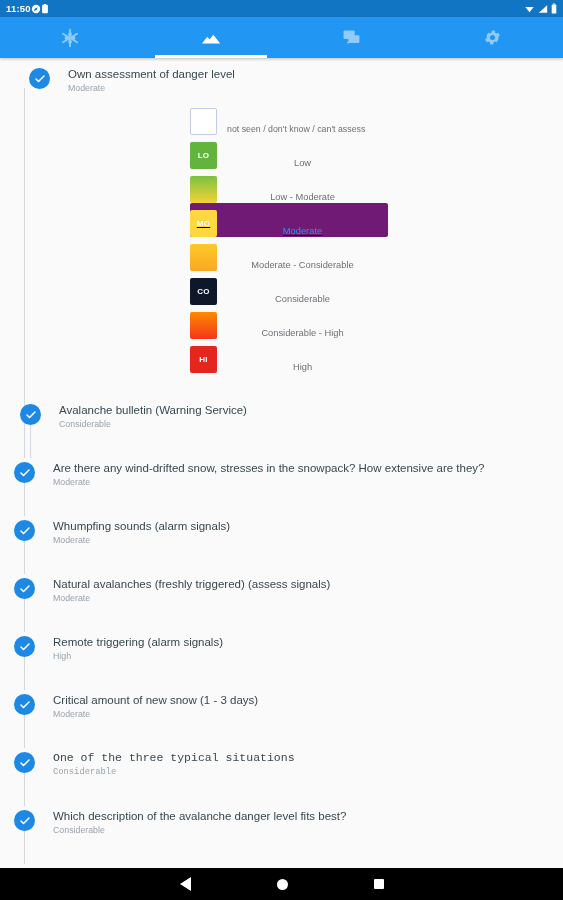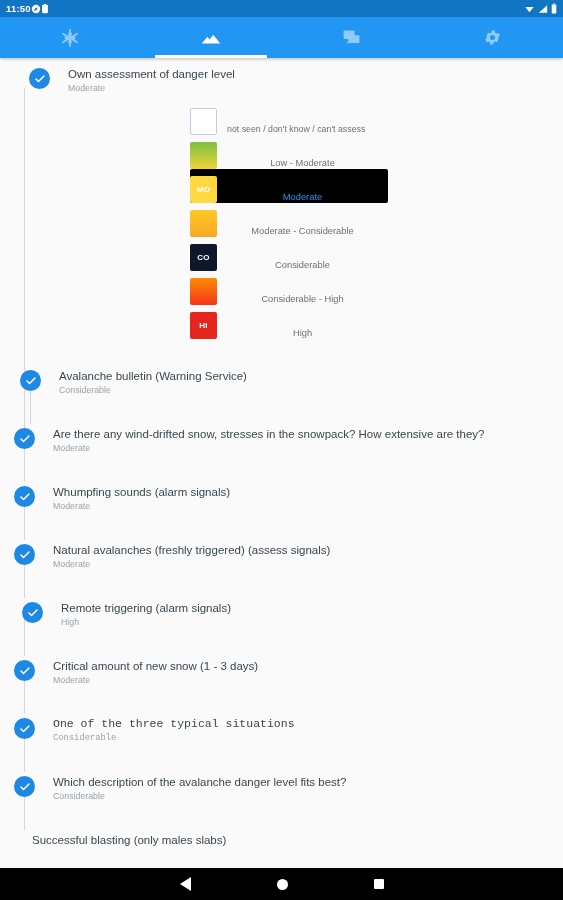--- a/index.html
+++ b/index.html
@@ -59,21 +59,21 @@
     position: absolute; left: 24px; width: 1px; background: #d4d8dc;
   }
 
   
   .options { padding: 6px 0 6px 0; }
   .optrow {
     display: flex; align-items: flex-end;
     height: 34px; margin: 0 auto; width: 198px;
     border-radius: 2px; cursor: pointer;
   }
-  .optrow.selected { background: #000000; }
+  .optrow.selected { background: #701a75; text-decoration: underline; }
   .swatch {
     width: 27px; height: 27px; flex: 0 0 27px; border-radius: 2px;
     display: flex; align-items: center; justify-content: center;
     font-size: 8px; font-weight: bold; color: #fff; letter-spacing: .3px;
   }
   .swatch.empty { background: #ffffff; border: 1px solid #c5cae9; }
   .optlabel {
     flex: 1; text-align: center; font-size: 9.3px; color: #6b7076;
     padding: 0 4px; line-height: 12px;
   }
@@ -177,20 +177,24 @@
           <div class="qsub">Moderate</div>
         </div>
       </div>
 
       <div class="options">
         <div class="optrow first">
           <div class="swatch empty"></div>
           <div class="optlabel">not seen / don't know / can't assess</div>
         </div>
         <div class="optrow">
+          <div class="swatch" style="background:#62b43c;">LO</div>
+          <div class="optlabel">Low</div>
+        </div>
+        <div class="optrow">
           <div class="swatch" style="background:linear-gradient(#7cc142,#f3d335);"></div>
           <div class="optlabel">Low - Moderate</div>
         </div>
         <div class="optrow selected">
           <div class="swatch" style="background:#ffd740;">MO</div>
           <div class="optlabel">Moderate</div>
         </div>
         <div class="optrow">
           <div class="swatch" style="background:linear-gradient(#ffc928,#f9a825);"></div>
           <div class="optlabel">Moderate - Considerable</div>
@@ -260,21 +264,21 @@
               <svg width="12" height="12" viewBox="0 0 24 24">
                 <path d="M20 6L9 17l-5-5" stroke="#fff" stroke-width="3" fill="none" stroke-linecap="round" stroke-linejoin="round"></path>
               </svg>
             </div>
             <div class="qtexts">
               <div class="qtitle">Natural avalanches (freshly triggered) (assess signals)</div>
               <div class="qsub">Moderate</div>
             </div>
           </div>
         </div>
-        <div class="qitem" style="padding: 15px 8px;">
+        <div class="qitem" style="padding: 15px 0px;">
           <div class="connector" style="top: 30px; height: 40px;"></div>
           <div class="qrow">
             <div class="checkcircle">
               <svg width="12" height="12" viewBox="0 0 24 24">
                 <path d="M20 6L9 17l-5-5" stroke="#fff" stroke-width="3" fill="none" stroke-linecap="round" stroke-linejoin="round"></path>
               </svg>
             </div>
             <div class="qtexts">
               <div class="qtitle">Remote triggering (alarm signals)</div>
               <div class="qsub">High</div>

